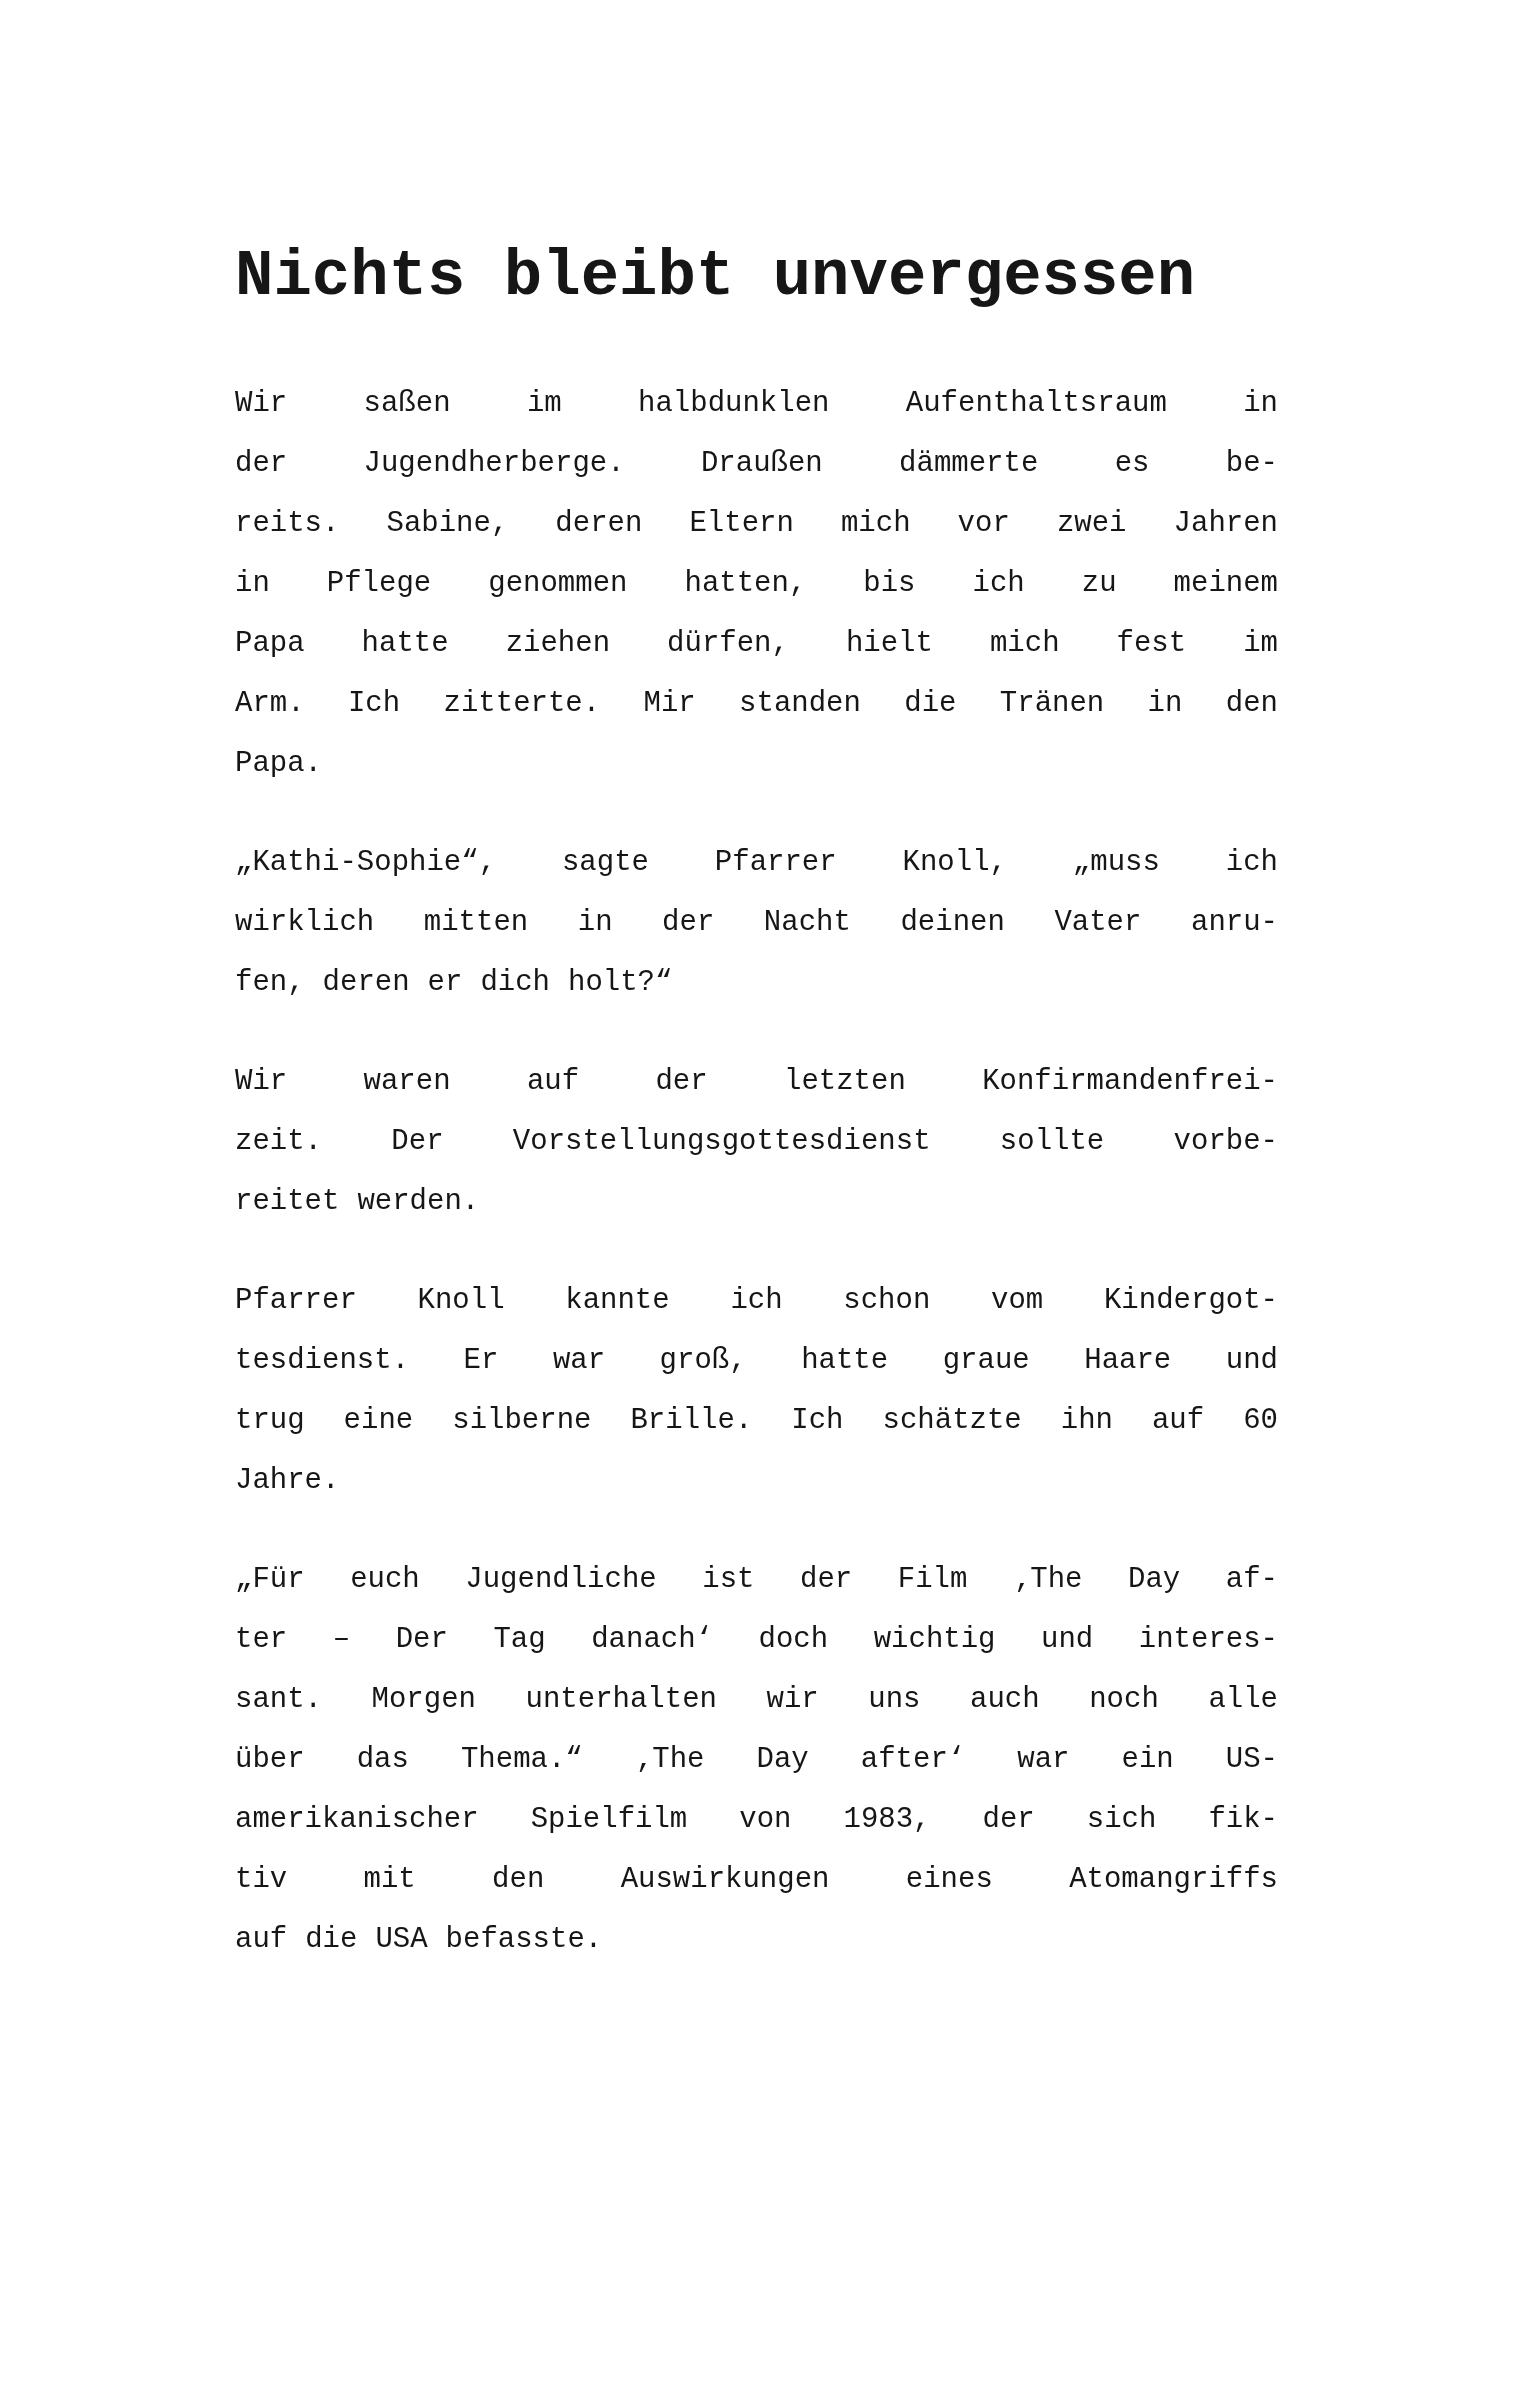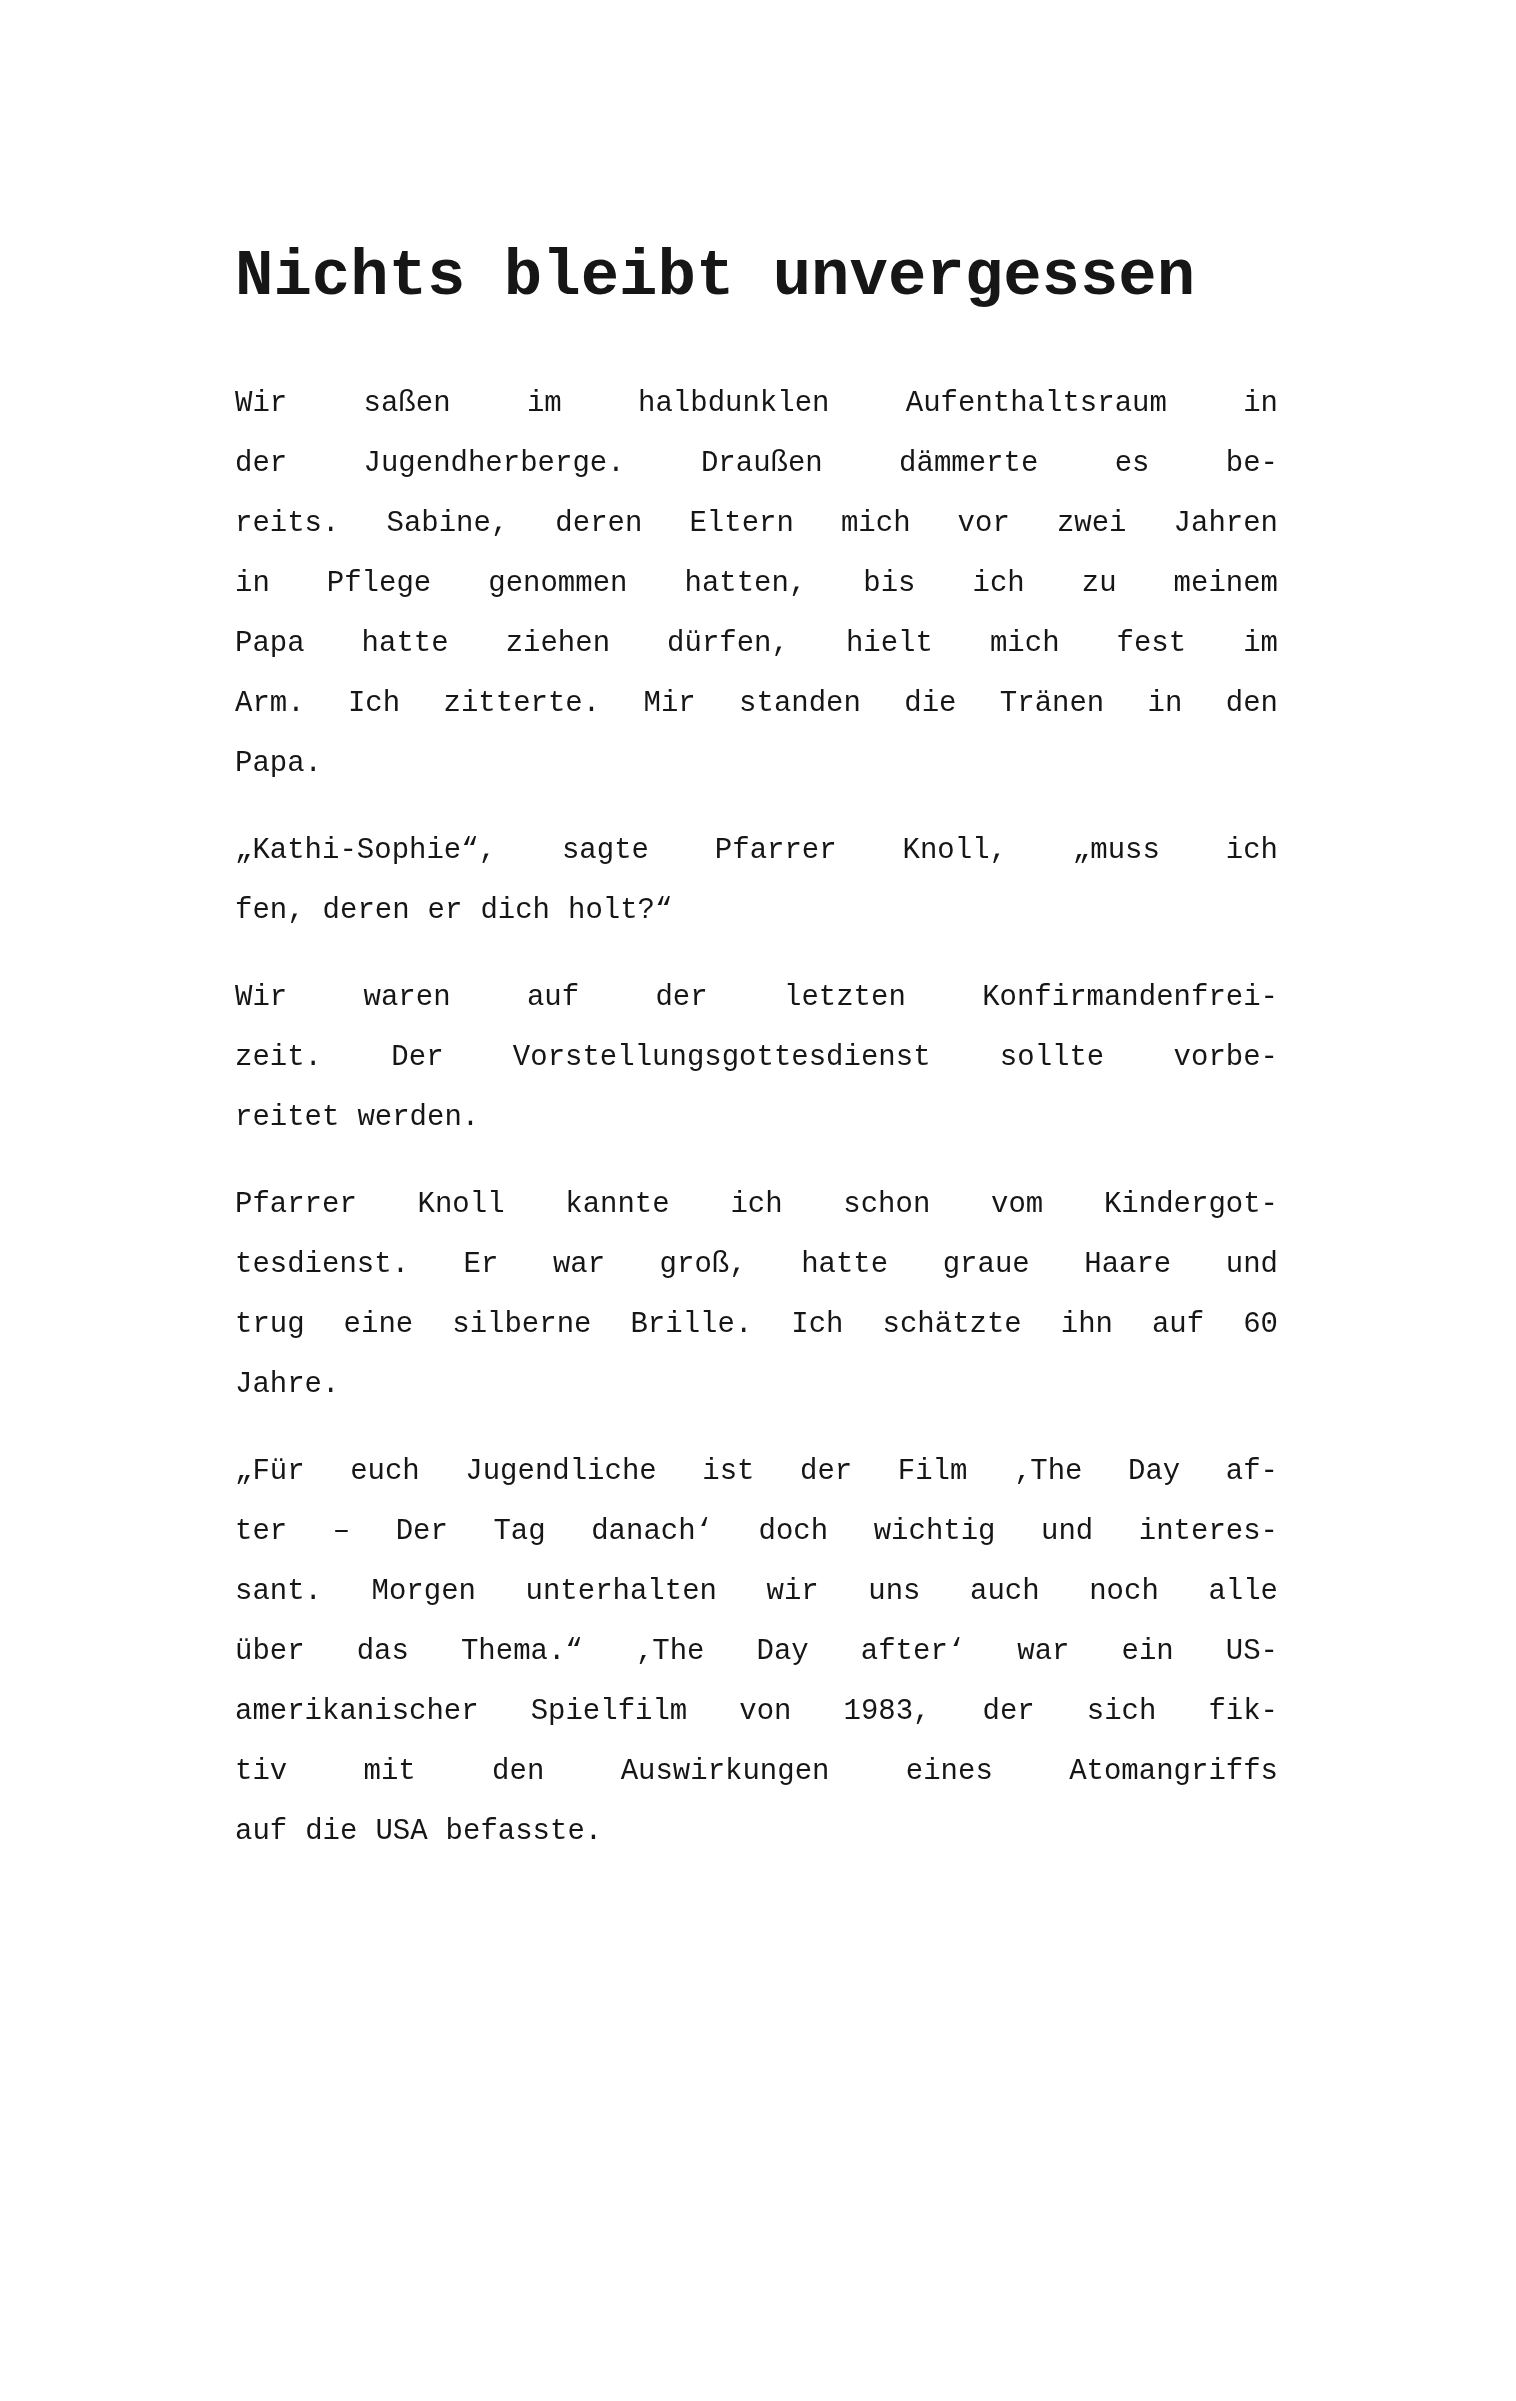--- a/index.html
+++ b/index.html
@@ -27,21 +27,21 @@
     margin: 0 0 59px 0;
     font-size: 64px;
     line-height: 1.15;
     font-weight: bold;
     color: var(--ink, #161616);
   }
   .para {
     margin: 0;
   }
   .para + .para {
-    margin-top: 27px;
+    margin-top: 39px;
   }
   .line {
     display: block;
     font-size: 29px;
     line-height: 60px;
     text-align: justify;
     text-align-last: justify;
     word-spacing: 0.02em;
   }
   .line.last {
@@ -67,20 +67,21 @@
           <span class="line">Wir saßen im halbdunklen Aufenthaltsraum in</span>
           <span class="line">der Jugendherberge. Draußen dämmerte es be-</span>
           <span class="line">reits. Sabine, deren Eltern mich vor zwei Jahren</span>
           <span class="line">in Pflege genommen hatten, bis ich zu meinem</span>
           <span class="line">Papa hatte ziehen dürfen, hielt mich fest im</span>
           <span class="line">Arm. Ich zitterte. Mir standen die Tränen in den</span>
           <span class="line last">Papa.</span>
         </p>
         <p class="para">
           <span class="line">„Kathi-Sophie“, sagte Pfarrer Knoll, „muss ich</span>
+          <span class="line">wirklich mitten in der Nacht deinen Vater anru-</span>
           <span class="line last">fen, deren er dich holt?“</span>
         </p>
         <p class="para">
           <span class="line">Wir waren auf der letzten Konfirmandenfrei-</span>
           <span class="line">zeit. Der Vorstellungsgottesdienst sollte vorbe-</span>
           <span class="line last">reitet werden.</span>
         </p>
         <p class="para">
           <span class="line">Pfarrer Knoll kannte ich schon vom Kindergot-</span>
           <span class="line">tesdienst. Er war groß, hatte graue Haare und</span>

